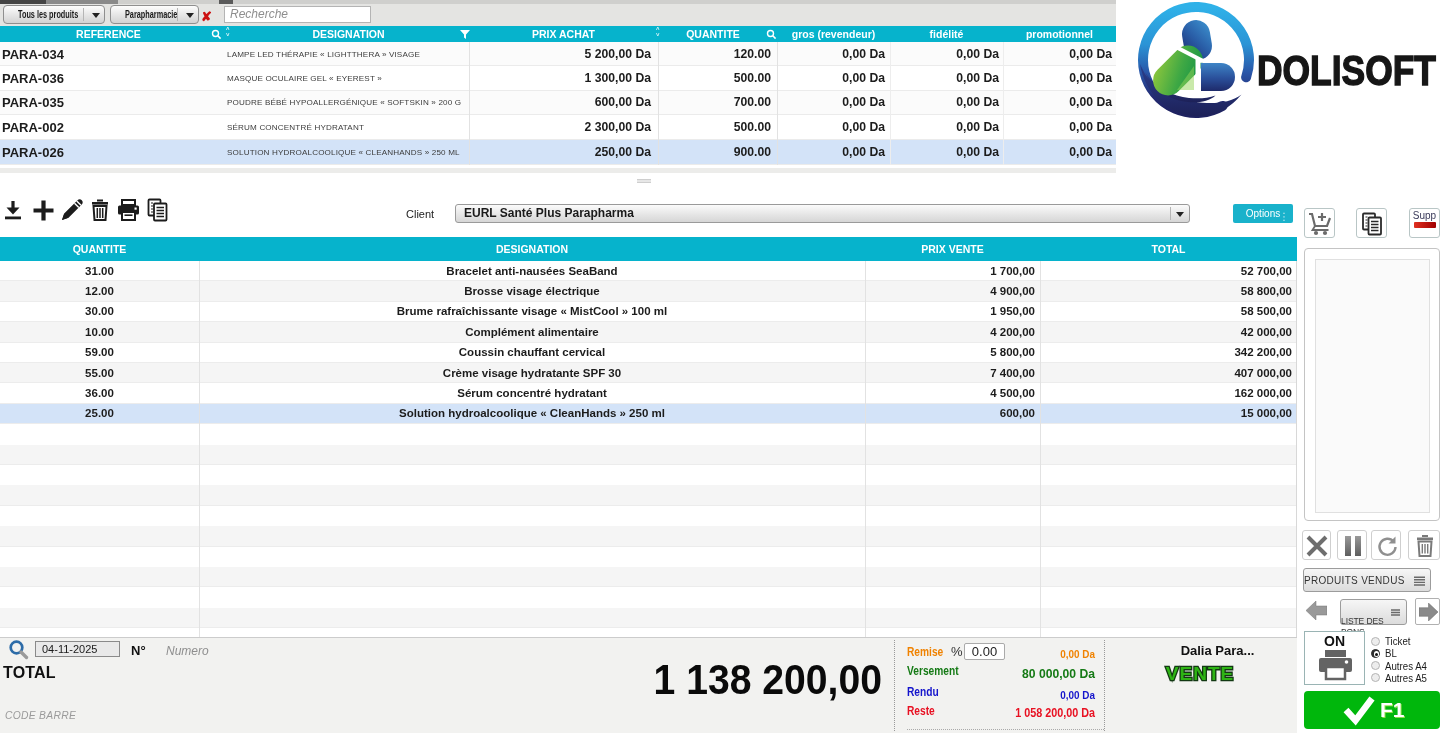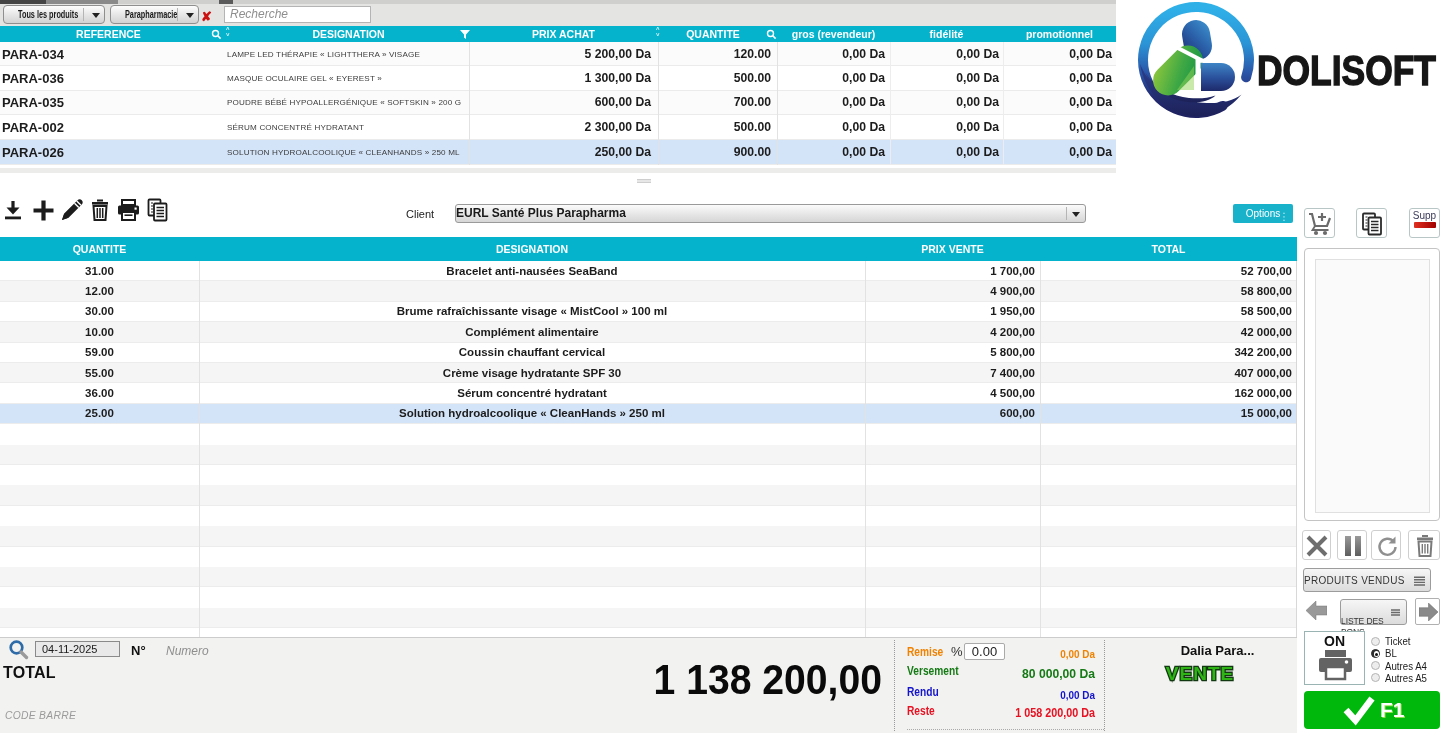--- a/index.html
+++ b/index.html
@@ -32,23 +32,23 @@
 #tthead { position:absolute; left:0; top:0; width:1116px; height:16px; background:#06b3cc; }
 .trow { position:absolute; left:0; width:1116px; height:24.4px; border-bottom:1px solid #ebebeb; }
 .trow > div, .mrow > div { top:50%; transform:translateY(-50%); }
 .tref { position:absolute; left:2px; font-size:13px; font-weight:bold; color:#1c1c1c; }
 .tdes { position:absolute; left:227px; font-size:8.1px; letter-spacing:0.15px; color:#3c3c3c; white-space:nowrap; }
 #tscroll { left:0; top:168px; width:1116px; height:5px; background:#ececea; }
 
 
 .icon { position:absolute; }
 #clientlbl { left:406px; top:208px; font-size:11px; color:#222;text-align:right; }
-#clientdrop { left:455px; top:204px; width:631px; height:19px; border:1px solid #9a9a9a;
+#clientdrop { left:455px; top:204px; width:735px; height:19px; border:1px solid #9a9a9a;
   border-radius:3px; background:linear-gradient(#fbfbfb,#e4e4e4 60%,#d6d6d6);
-  font-size:12px; font-weight:bold; color:#1a1a1a; line-height:17px; padding-left:0; }
+  font-size:12px; font-weight:bold; color:#1a1a1a; line-height:17px; padding-left:8px; }
 #optbtn { left:1233px; top:204px; width:60px; height:19px; background:#19b2cb; border-radius:2px;
   color:#fff; font-size:10px; line-height:19px; text-align:center; }
 
 
 #mtable { left:0; top:237px; width:1297px; height:400px; background:#fff; }
 #mthead { position:absolute; left:0; top:0; width:1297px; height:24px; background:#06b3cc; }
 .mrow { position:absolute; left:0; width:1297px; height:20.4px; border-bottom:1px solid #ececec; }
 .mqty { position:absolute; left:0; width:199px; text-align:center; font-weight:bold; font-size:11.5px; color:#1c1c1c; }
 .mdes { position:absolute; left:199px; width:666px; text-align:center; font-weight:bold; font-size:11.5px; color:#1c1c1c; }
 .mpv  { position:absolute; left:865px; width:170px; text-align:right; font-weight:bold; font-size:11.5px; color:#1c1c1c; }
@@ -267,20 +267,21 @@
     </div>
     <div id="mtrows">
       <div class="mrow" style="top:24px;">
           <div class="mqty">31.00</div>
           <div class="mdes">Bracelet anti-nausées SeaBand</div>
           <div class="mpv">1 700,00</div>
           <div class="mtot">52 700,00</div>
         </div>
       <div class="mrow" style="top:44.4px;background:#f5f5f5;">
           <div class="mqty">12.00</div>
+          <div class="mdes">Brosse visage électrique</div>
           <div class="mpv">4 900,00</div>
           <div class="mtot">58 800,00</div>
         </div>
       <div class="mrow" style="top:64.8px;">
           <div class="mqty">30.00</div>
           <div class="mdes">Brume rafraîchissante visage « MistCool » 100 ml</div>
           <div class="mpv">1 950,00</div>
           <div class="mtot">58 500,00</div>
         </div>
       <div class="mrow" style="top:85.2px;background:#f5f5f5;">

